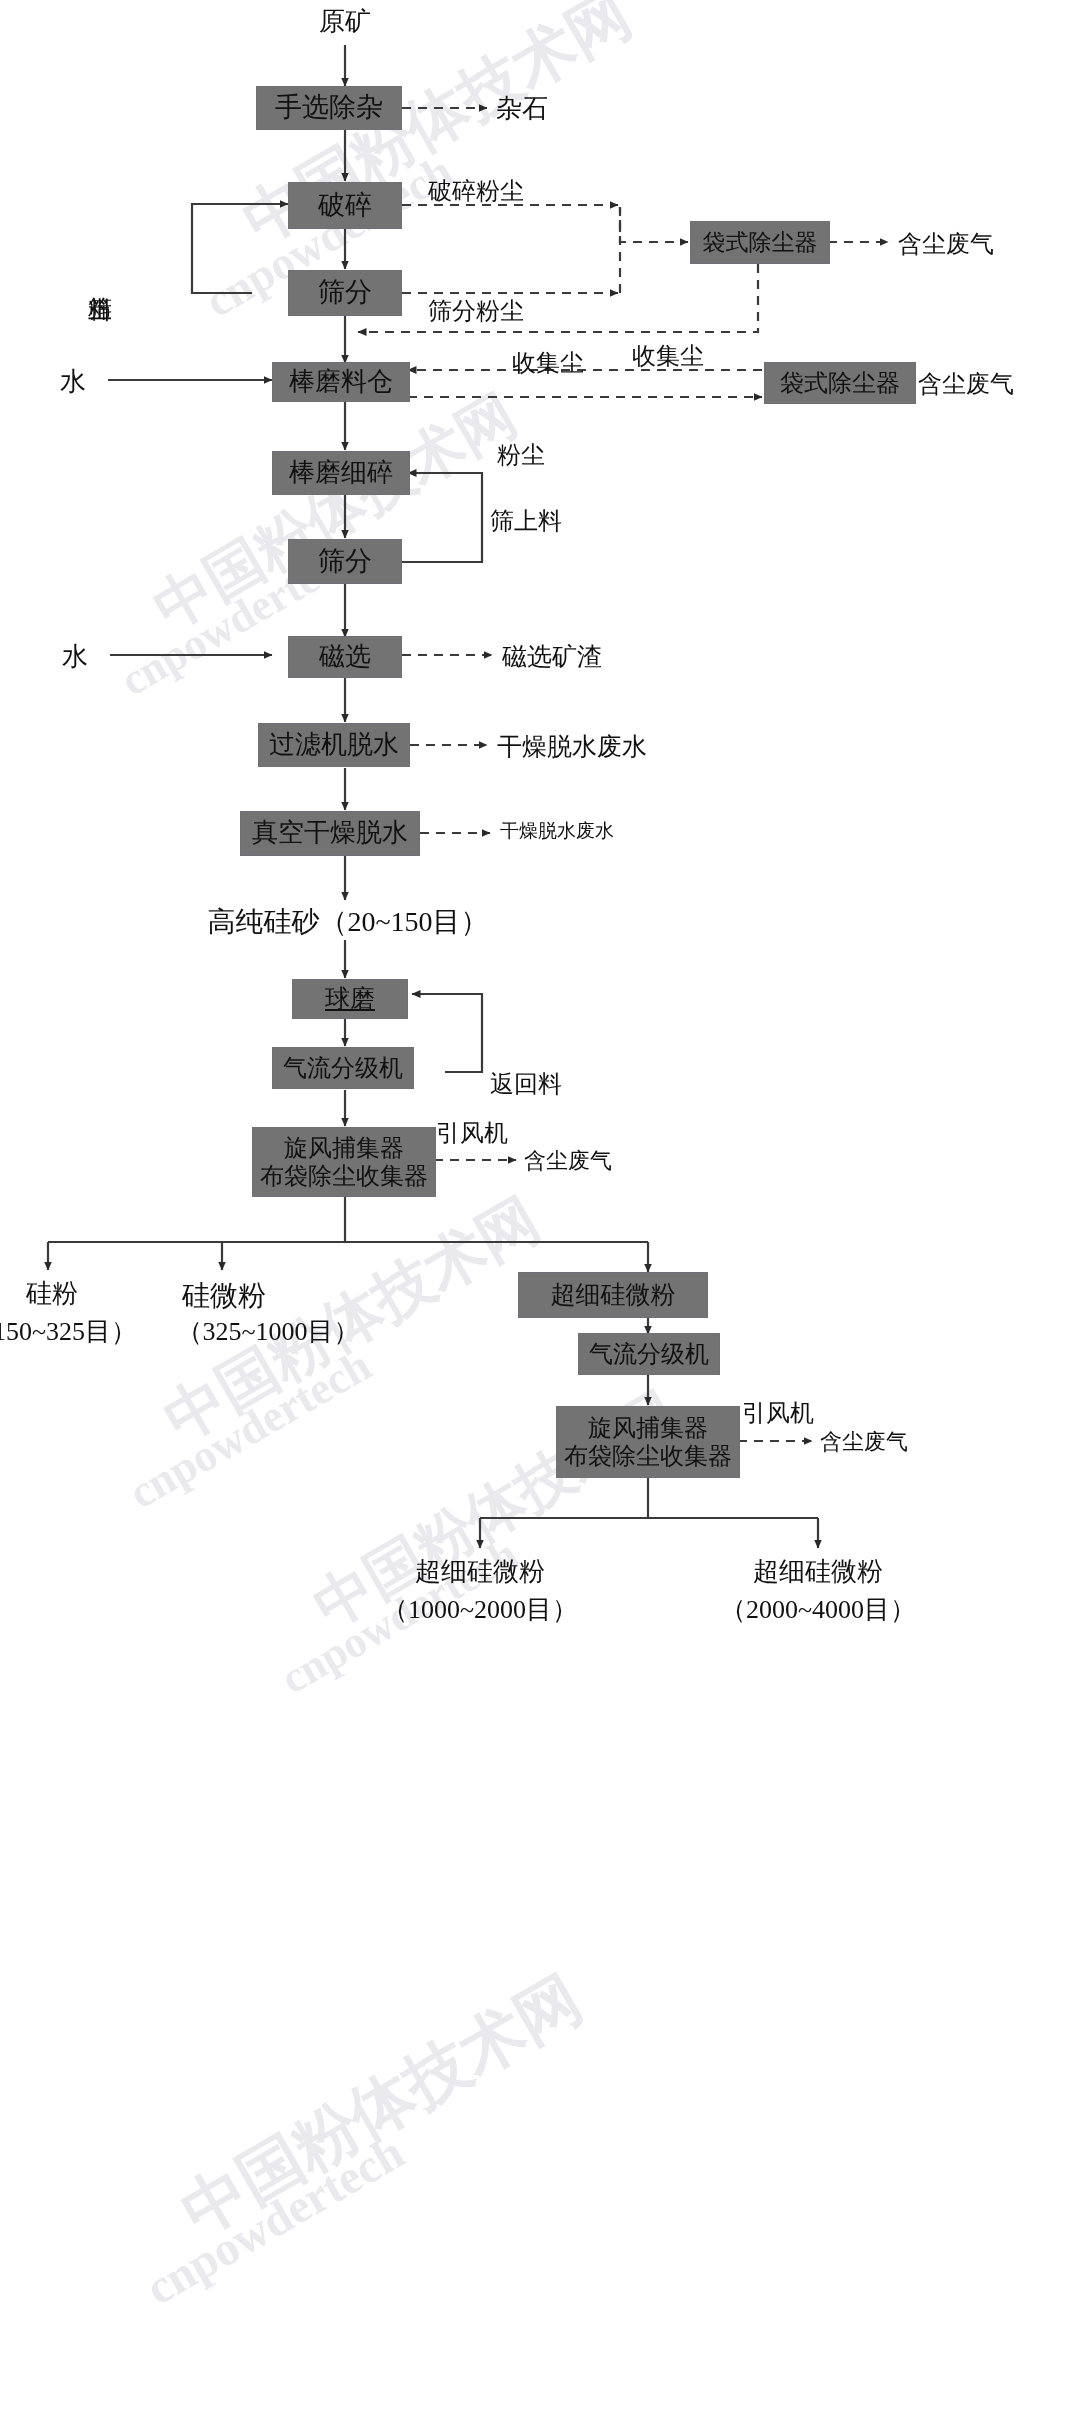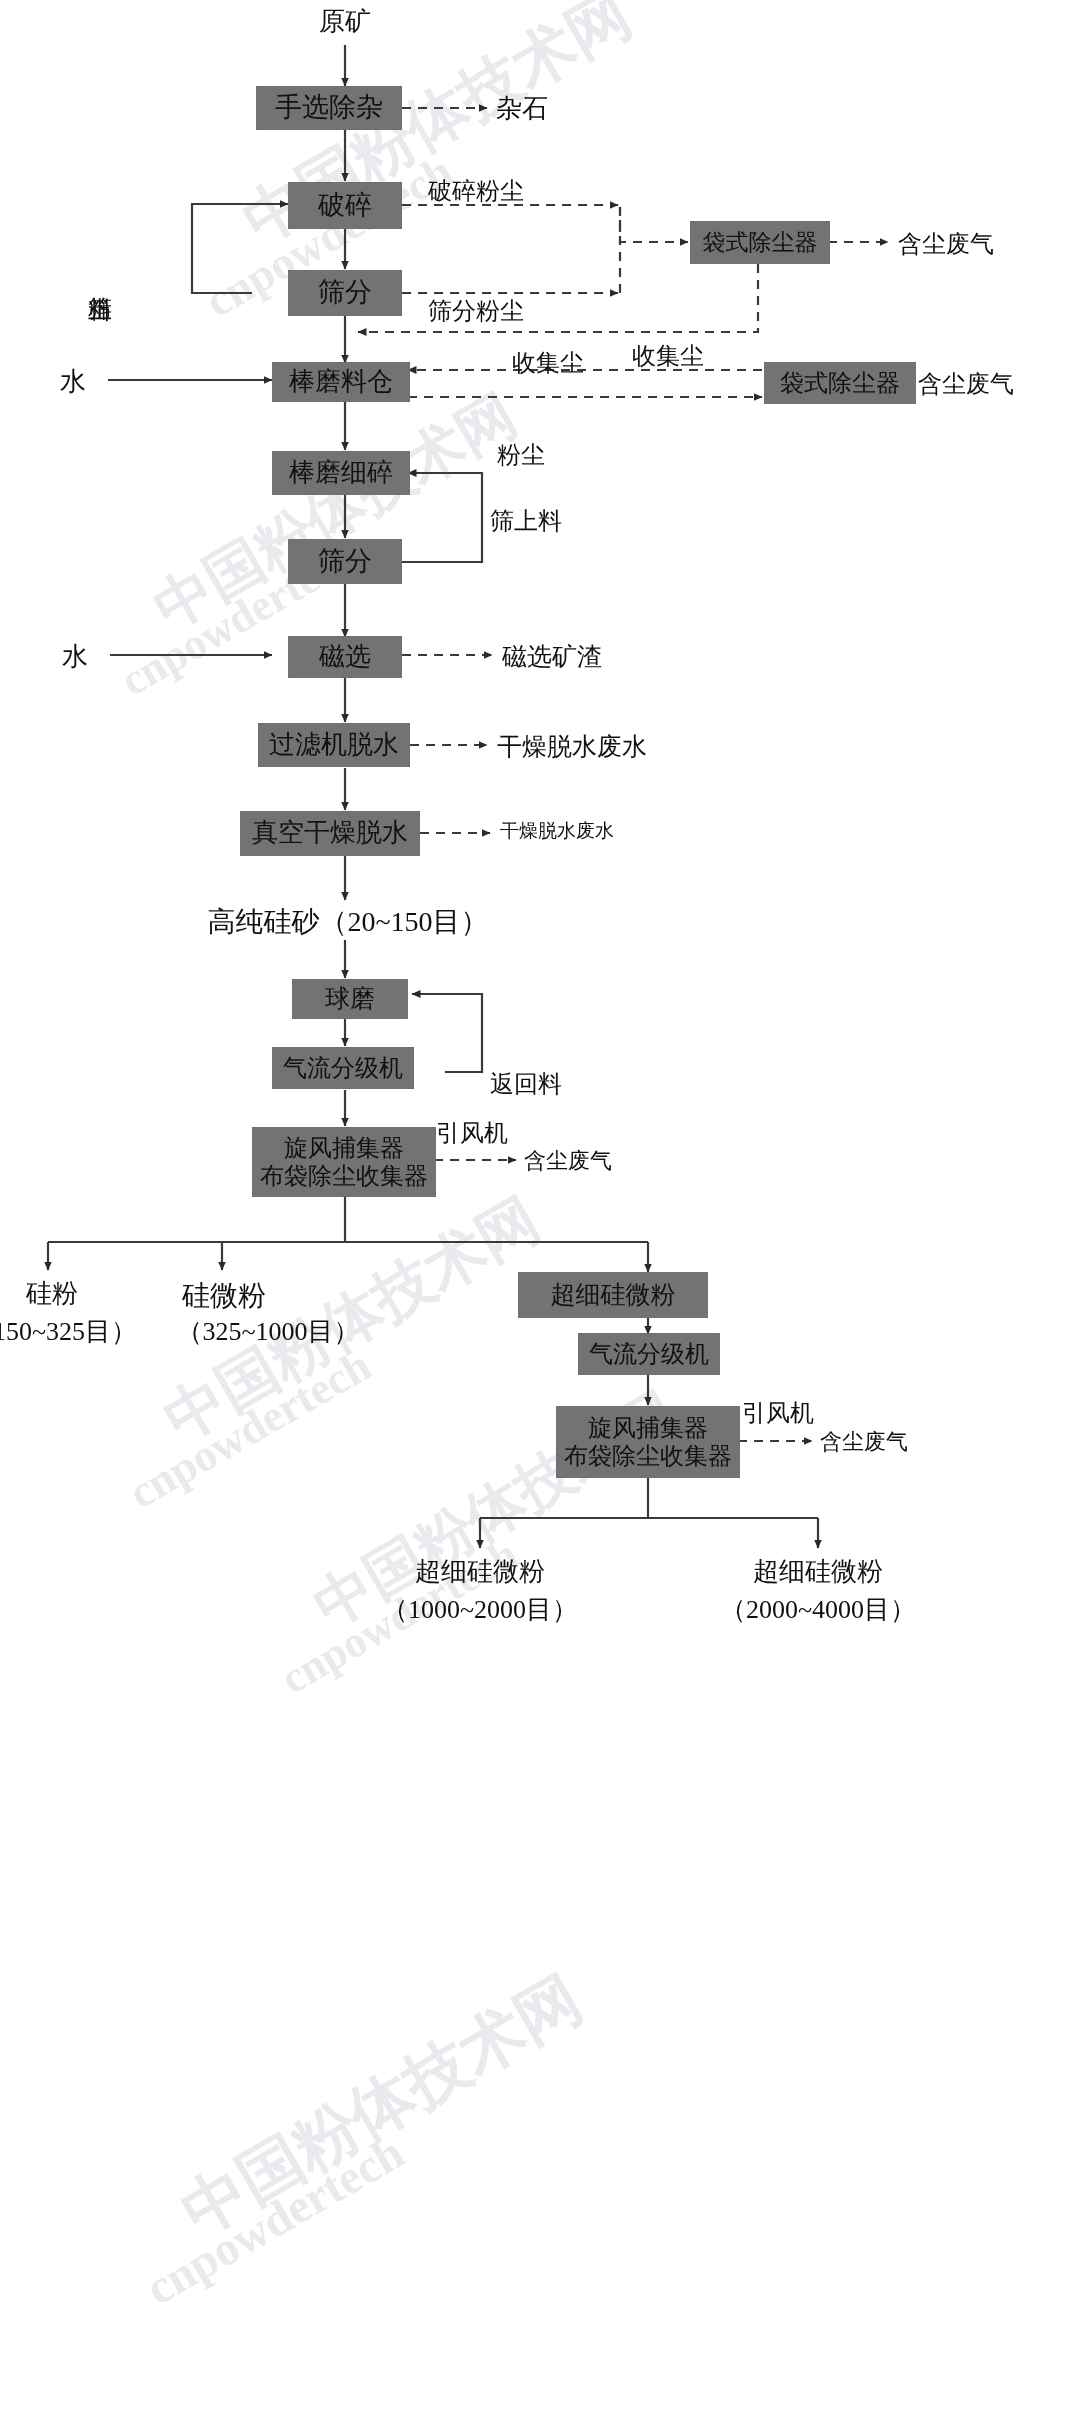--- a/index.html
+++ b/index.html
@@ -200,21 +200,21 @@
   <div class="node" style="left:272px;top:451px;width:138px;height:44px;font-size:26px;">棒磨细碎</div>
 
   <div class="node" style="left:288px;top:539px;width:114px;height:45px;font-size:27px;">筛分</div>
 
   <div class="node" style="left:288px;top:636px;width:114px;height:42px;font-size:26px;">磁选</div>
 
   <div class="node" style="left:258px;top:723px;width:152px;height:44px;font-size:26px;">过滤机脱水</div>
 
   <div class="node" style="left:240px;top:811px;width:180px;height:45px;font-size:26px;">真空干燥脱水</div>
 
-  <div class="node" style="left:292px;top:979px;width:116px;height:40px;font-size:25px;">球磨</div>
+  <div class="node" style="left:292px;top:979px;width:116px;height:40px;font-size:25px;text-decoration:underline;">球磨</div>
 
   <div class="node" style="left:272px;top:1047px;width:142px;height:42px;font-size:24px;">气流分级机</div>
 
   <div class="node" style="left:252px;top:1127px;width:184px;height:70px;font-size:24px;">
     <span>旋风捕集器</span>
     <span>布袋除尘收集器</span>
   </div>
 
   <div class="node" style="left:518px;top:1272px;width:190px;height:46px;font-size:25px;">超细硅微粉</div>
 

